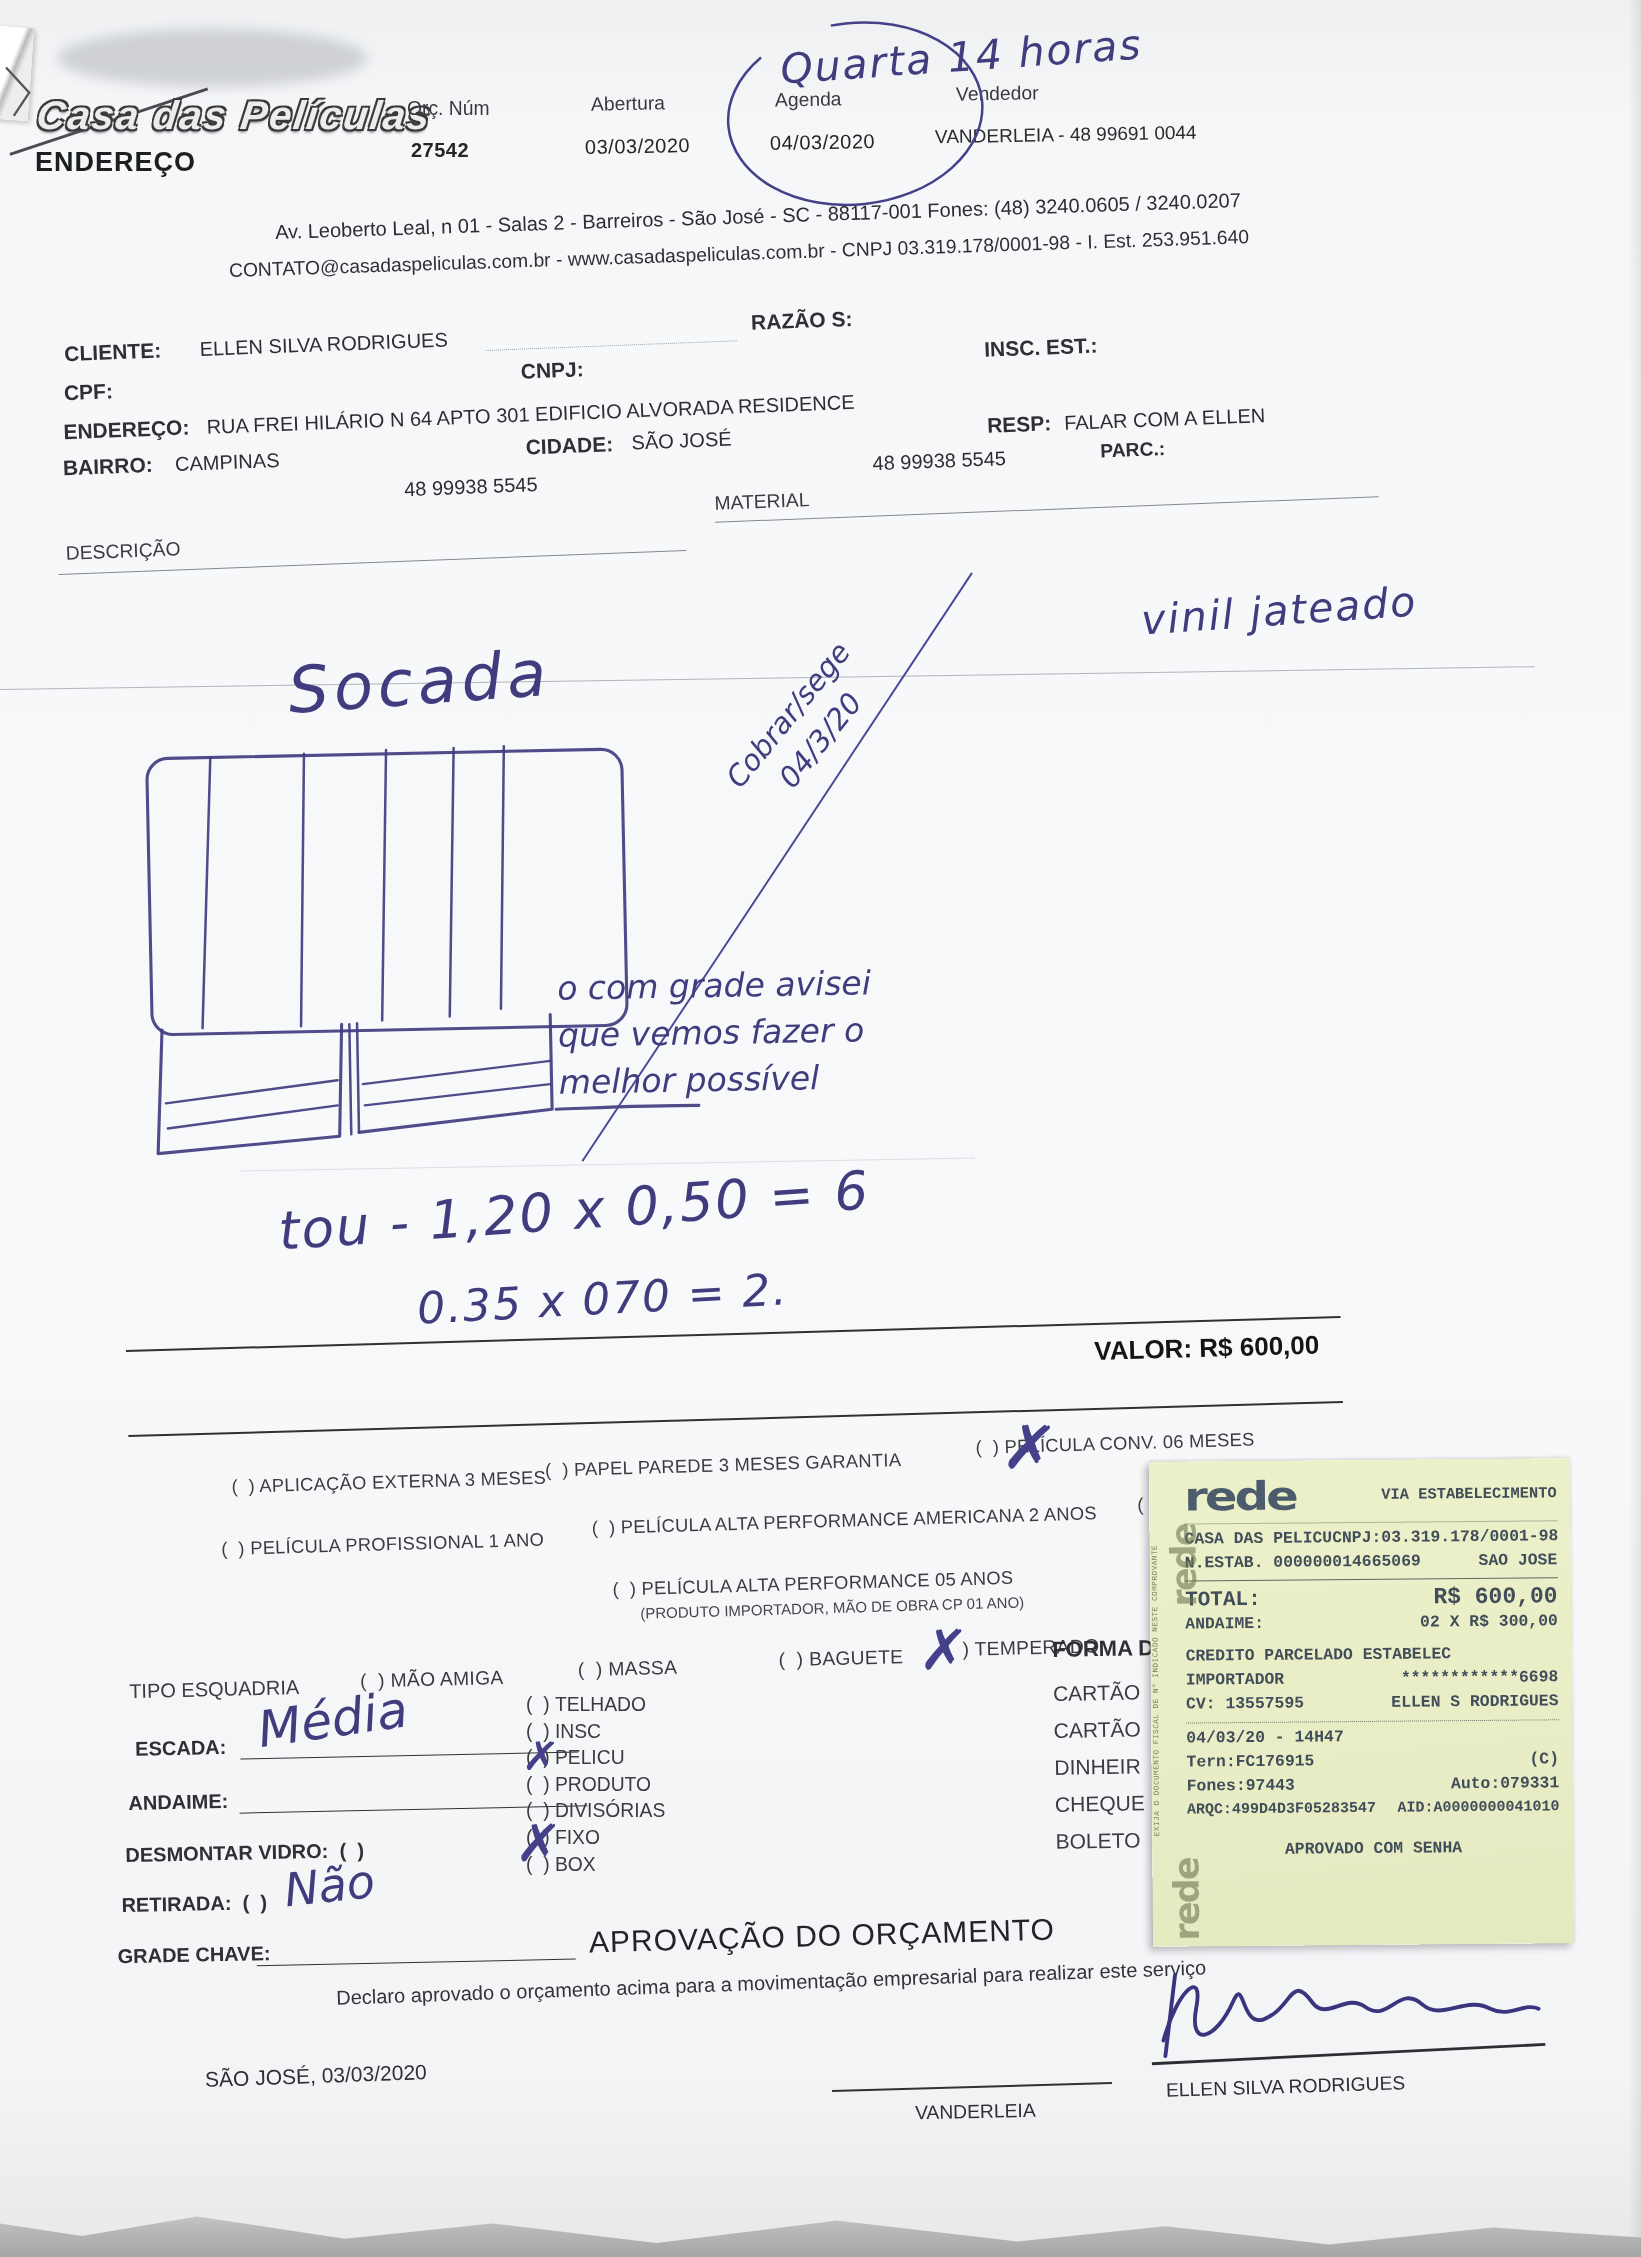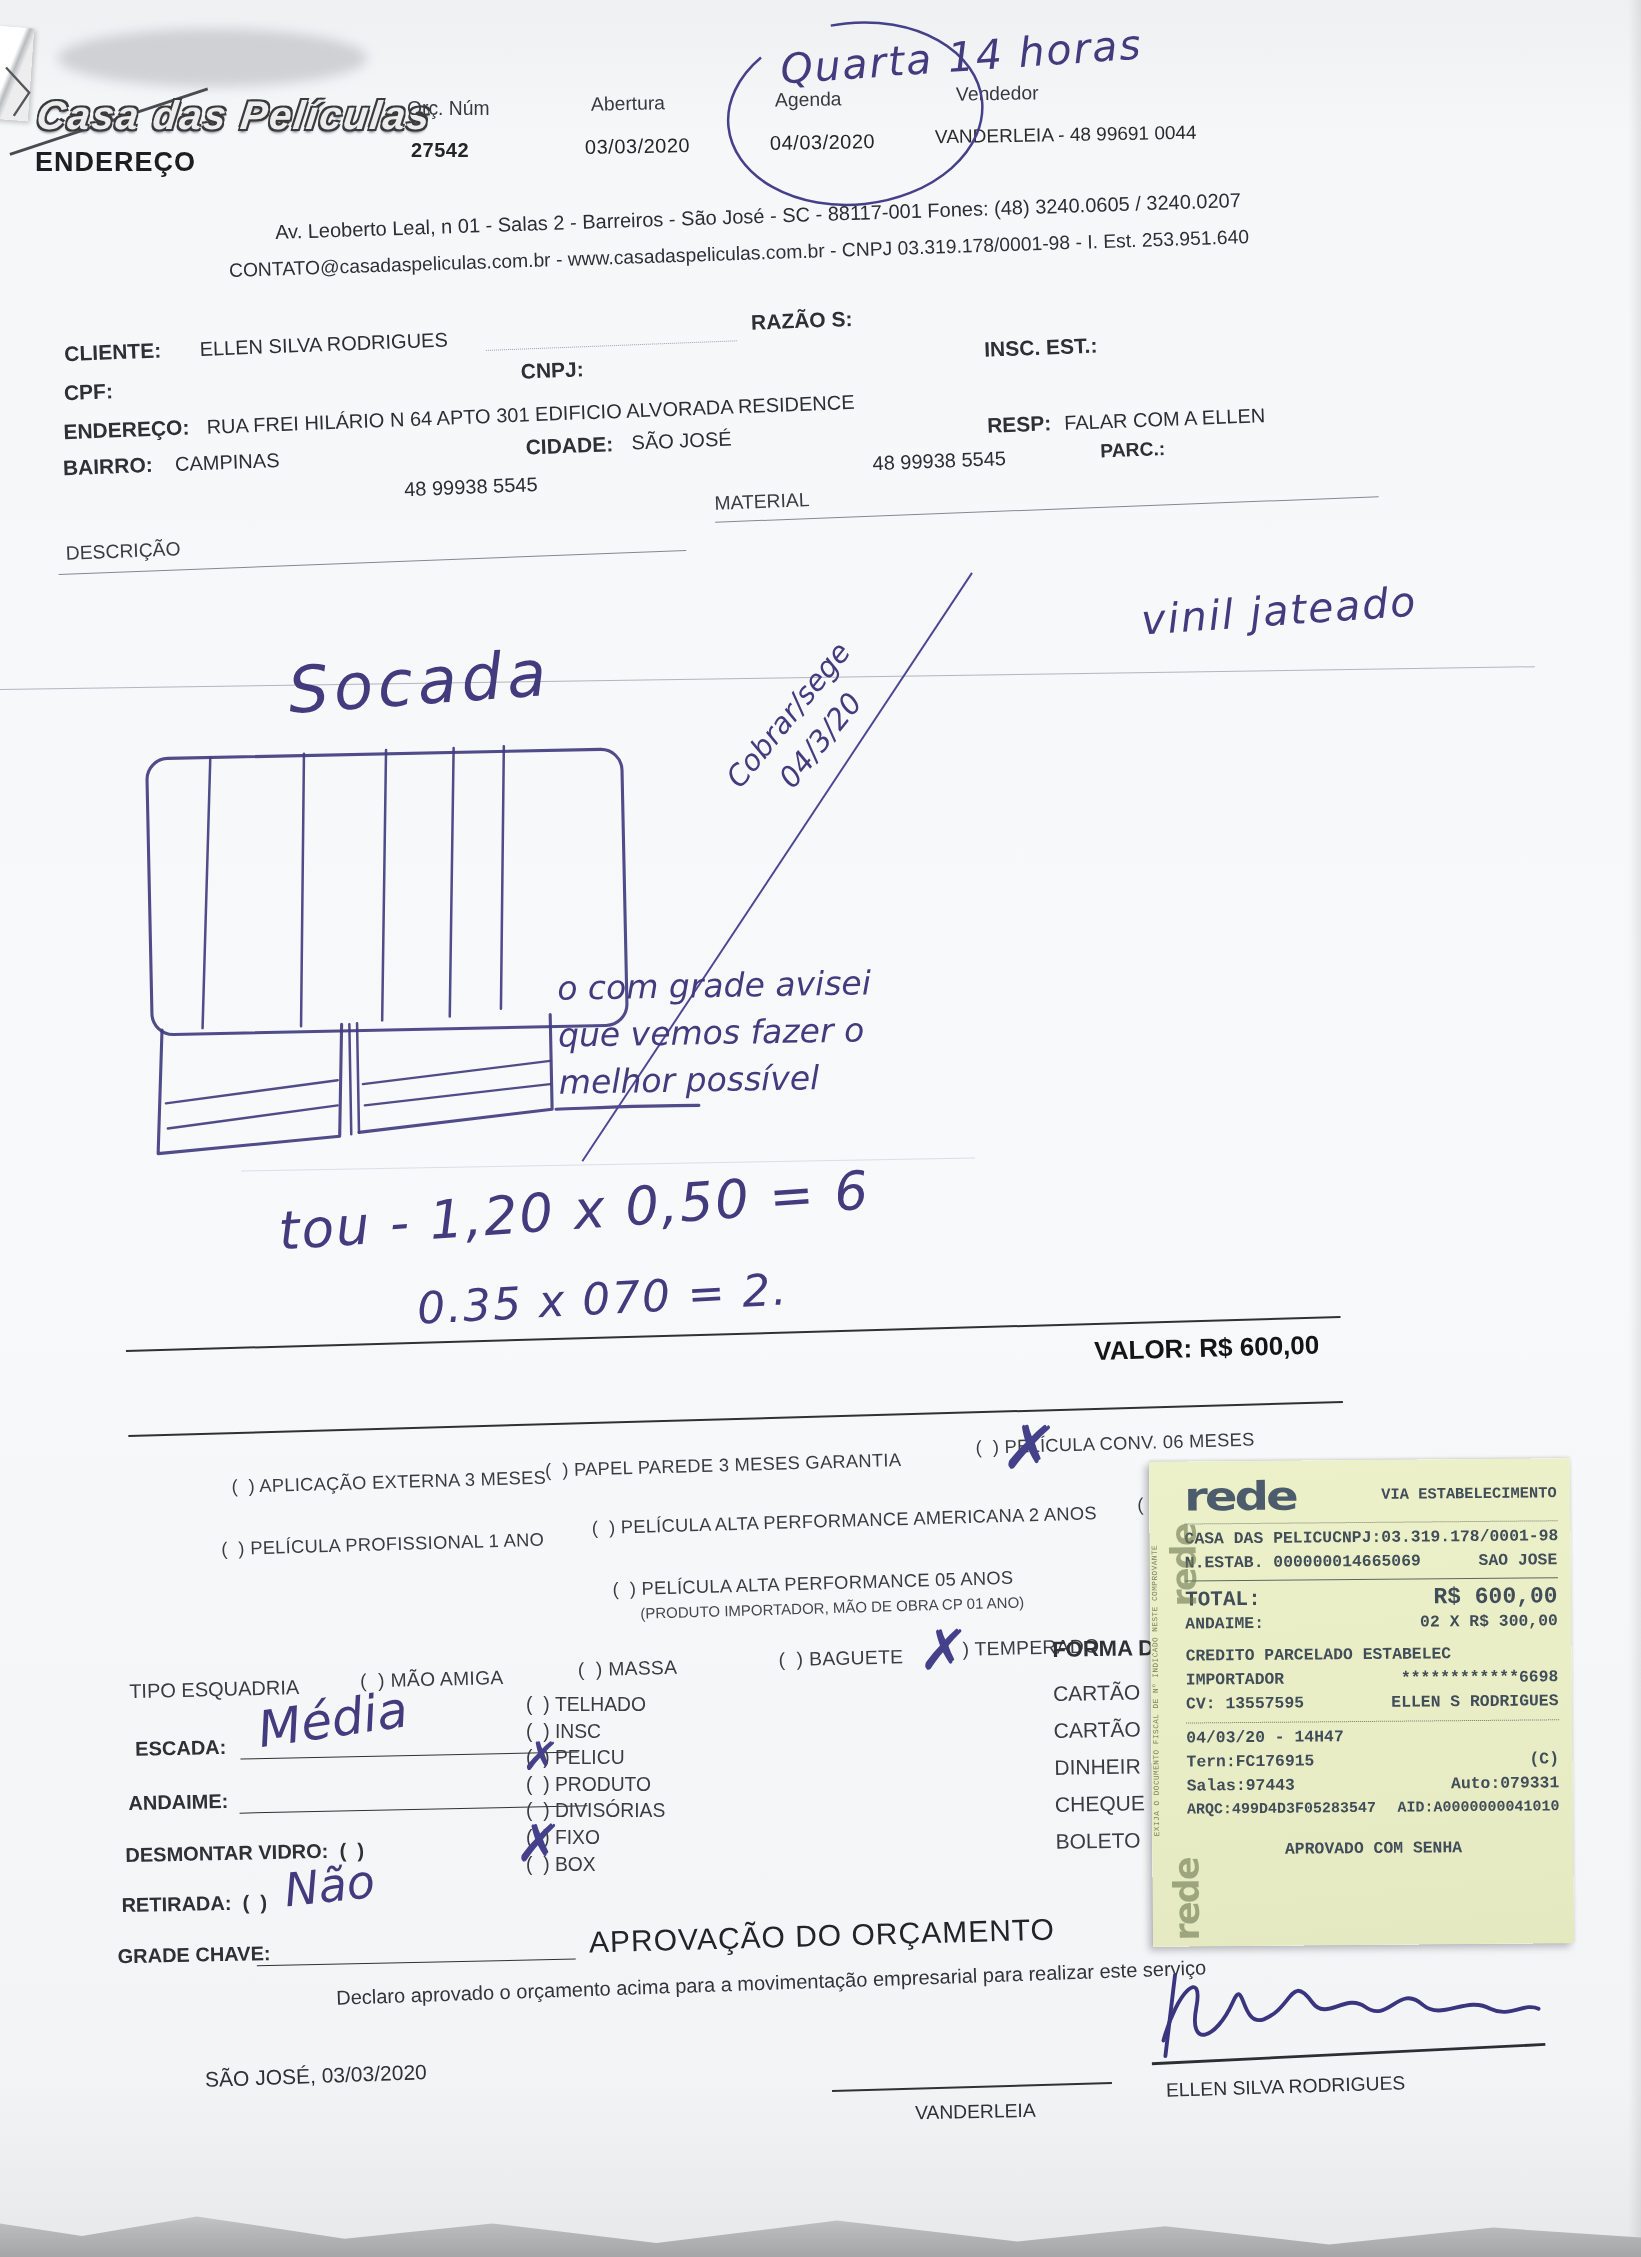--- a/index.html
+++ b/index.html
@@ -252,21 +252,21 @@
         </div>
       <div class="rsep-dot" style="margin-top:5.8px;"></div>
       <div class="rrow">
           <span>04/03/20 - 14H47</span>
         </div>
       <div class="rrow">
           <span>Tern:FC176915</span>
           <span>(C)</span>
         </div>
       <div class="rrow">
-          <span>Salas:97443</span>
+          <span>Fones:97443</span>
           <span>Auto:079331</span>
         </div>
       <div class="rrow rsmall">
           <span>ARQC:499D4D3F05283547</span>
           <span>AID:A0000000041010</span>
         </div>
       <div class="rrow" style="justify-content:center;margin-top:15.4px;">
           <span>APROVADO COM SENHA</span>
         </div>
     </div>

